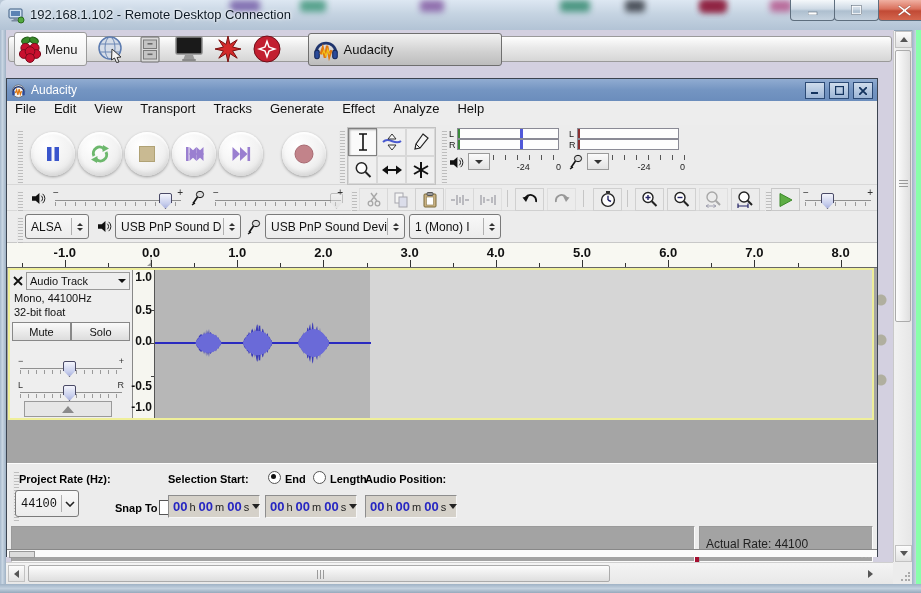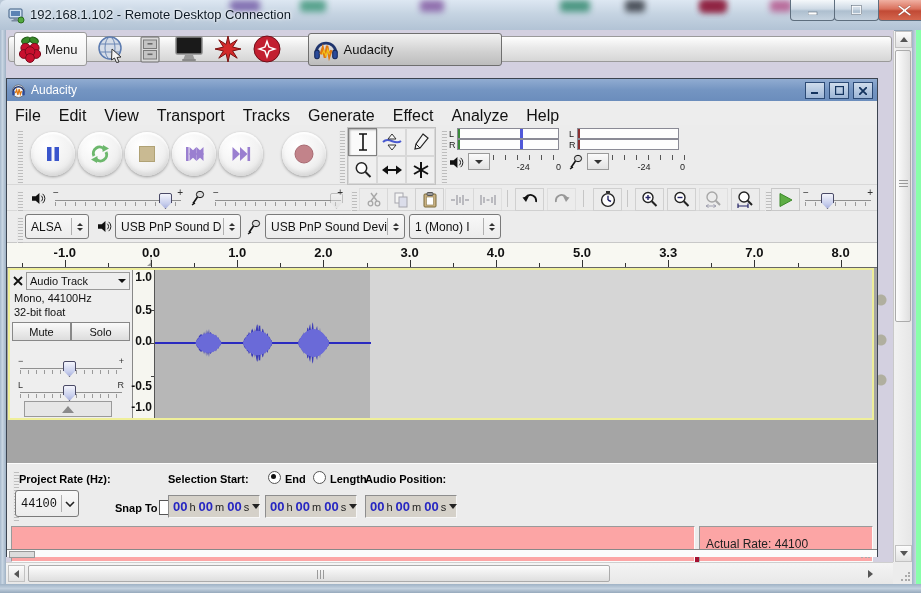--- a/index.html
+++ b/index.html
@@ -41,21 +41,21 @@
   
   #awin{position:absolute;left:6px;top:78px;width:872px;height:479px;background:#ececec;
     border:1px solid #3c4450;box-sizing:border-box;}
   .a-titlebar{position:absolute;left:0;top:0;width:100%;height:22px;
     background:linear-gradient(#91acd1,#7495c2 50%,#6b8dbc);display:flex;align-items:center;}
   .a-title-text{color:#fff;font-size:12px;margin-left:5px;}
   .a-btns{position:absolute;right:4px;top:3px;display:flex;gap:4px;}
   .a-btn{width:18px;height:15px;border:1px solid #2c4a75;background:linear-gradient(#cfdcec,#9db6d6);
     display:flex;align-items:center;justify-content:center;}
   .a-menubar{position:absolute;left:0;top:22px;width:100%;height:24px;background:#ededed;
-    border-bottom:1px solid #d2d2d2;display:flex;align-items:flex-end;font-size:16px;color:#111;}
+    border-bottom:1px solid #d2d2d2;display:flex;align-items:flex-start;font-size:13px;color:#111;}
   .a-menu-item{padding:0 9px;}
   .a-menu-item:first-child{padding-left:8px;}
 
   .toolrow{position:absolute;left:0;width:100%;background:#ececec;box-sizing:border-box;}
   .grip{width:5px;background:repeating-linear-gradient(0deg,#bdbdbd 0 1px,transparent 1px 3px);
     border-left:1px solid #e8e8e8;align-self:stretch;margin:3px 2px;}
 
   
   .tbtn{position:absolute;width:44px;height:44px;border-radius:50%;
     background:radial-gradient(circle at 35% 30%,#ffffff,#f2f2f2 55%,#dcdcdc);
@@ -135,21 +135,21 @@
     display:flex;align-items:center;padding-left:4px;box-sizing:border-box;}
   .tf-text{flex:1;white-space:nowrap;}
   .tnum{color:#2626c2;font-size:13px;font-weight:bold;}
   .tunit{color:#222;font-size:11px;margin:0 3px 0 2px;}
   .tf-arr{width:0;height:0;border-left:4px solid transparent;border-right:4px solid transparent;border-top:5px solid #222;margin-right:3px;}
   .radio{position:absolute;width:13px;height:13px;border:1px solid #555;border-radius:50%;background:#fff;box-sizing:border-box;}
   .radio.sel::after{content:"";position:absolute;left:2px;top:2px;width:5px;height:5px;border-radius:50%;background:#111;}
 
   
   .statusbar{position:absolute;left:0;top:442px;width:870px;height:28px;background:#ececec;}
-  .spanel{position:absolute;top:5px;height:36px;border:1px solid;border-color:#9a9a9a #fbfbfb #fbfbfb #9a9a9a;background:#fca5a5;box-sizing:border-box;
+  .spanel{position:absolute;top:5px;height:36px;border:1px solid;border-color:#9a9a9a #fbfbfb #fbfbfb #9a9a9a;background:#a3a3a3;box-sizing:border-box;
     display:flex;align-items:center;font-size:12px;color:#222;padding-left:6px;}
   .sizegrip{position:absolute;right:2px;bottom:2px;width:10px;height:10px;
     background:radial-gradient(circle at 2px 8px,#aaa 1px,transparent 1.4px),radial-gradient(circle at 6px 8px,#aaa 1px,transparent 1.4px),radial-gradient(circle at 6px 4px,#aaa 1px,transparent 1.4px),radial-gradient(circle at 9px 8px,#aaa 1px,transparent 1.4px),radial-gradient(circle at 9px 4px,#aaa 1px,transparent 1.4px),radial-gradient(circle at 9px 1px,#aaa 1px,transparent 1.4px);}
   .a-hscroll{position:absolute;left:0;top:470px;width:870px;height:8px;background:#fbfbfb;border-top:1px solid #888;box-sizing:border-box;}
   .a-hthumb{position:absolute;left:2px;top:1px;width:24px;height:5px;background:#dcdcdc;border:1px solid #999;}
 
   
   .rdp-vscroll{position:absolute;left:893px;top:31px;width:19px;height:531px;background:linear-gradient(90deg,#f2f2f2,#e6e6e6);border-left:1px solid #c9c9c9;box-sizing:border-box;}
   .sbtn{position:absolute;width:17px;height:17px;display:flex;align-items:center;justify-content:center;background:linear-gradient(#fcfcfc,#e2e2e2);border:1px solid #c2c2c2;box-sizing:border-box;}
   .vthumb{position:absolute;left:1px;top:19px;width:16px;height:272px;background:linear-gradient(90deg,#fdfdfd,#dfdfdf);border:1px solid #ababab;border-radius:2px;box-sizing:border-box;}
@@ -657,21 +657,21 @@
 
     <div id="ruler">
       <div class="cursor-flag"></div>
     <span class="rlabel" style="left: 42.8px;">-1.0</span>
         <span class="rlabel" style="left: 129px;">0.0</span>
         <span class="rlabel" style="left: 215.2px;">1.0</span>
         <span class="rlabel" style="left: 301.4px;">2.0</span>
         <span class="rlabel" style="left: 387.6px;">3.0</span>
         <span class="rlabel" style="left: 473.8px;">4.0</span>
         <span class="rlabel" style="left: 560px;">5.0</span>
-        <span class="rlabel" style="left: 646.2px;">3.3</span>
+        <span class="rlabel" style="left: 646.2px;">6.0</span>
         <span class="rlabel" style="left: 732.4px;">7.0</span>
         <span class="rlabel" style="left: 818.6px;">8.0</span>
         <i class="tick" style="left: 14.7px;"></i>
         <i class="tick maj" style="left: 57.8px;"></i>
         <i class="tick" style="left: 100.9px;"></i>
         <i class="tick maj" style="left: 144px;"></i>
         <i class="tick" style="left: 187.1px;"></i>
         <i class="tick maj" style="left: 230.2px;"></i>
         <i class="tick" style="left: 273.3px;"></i>
         <i class="tick maj" style="left: 316.4px;"></i>

